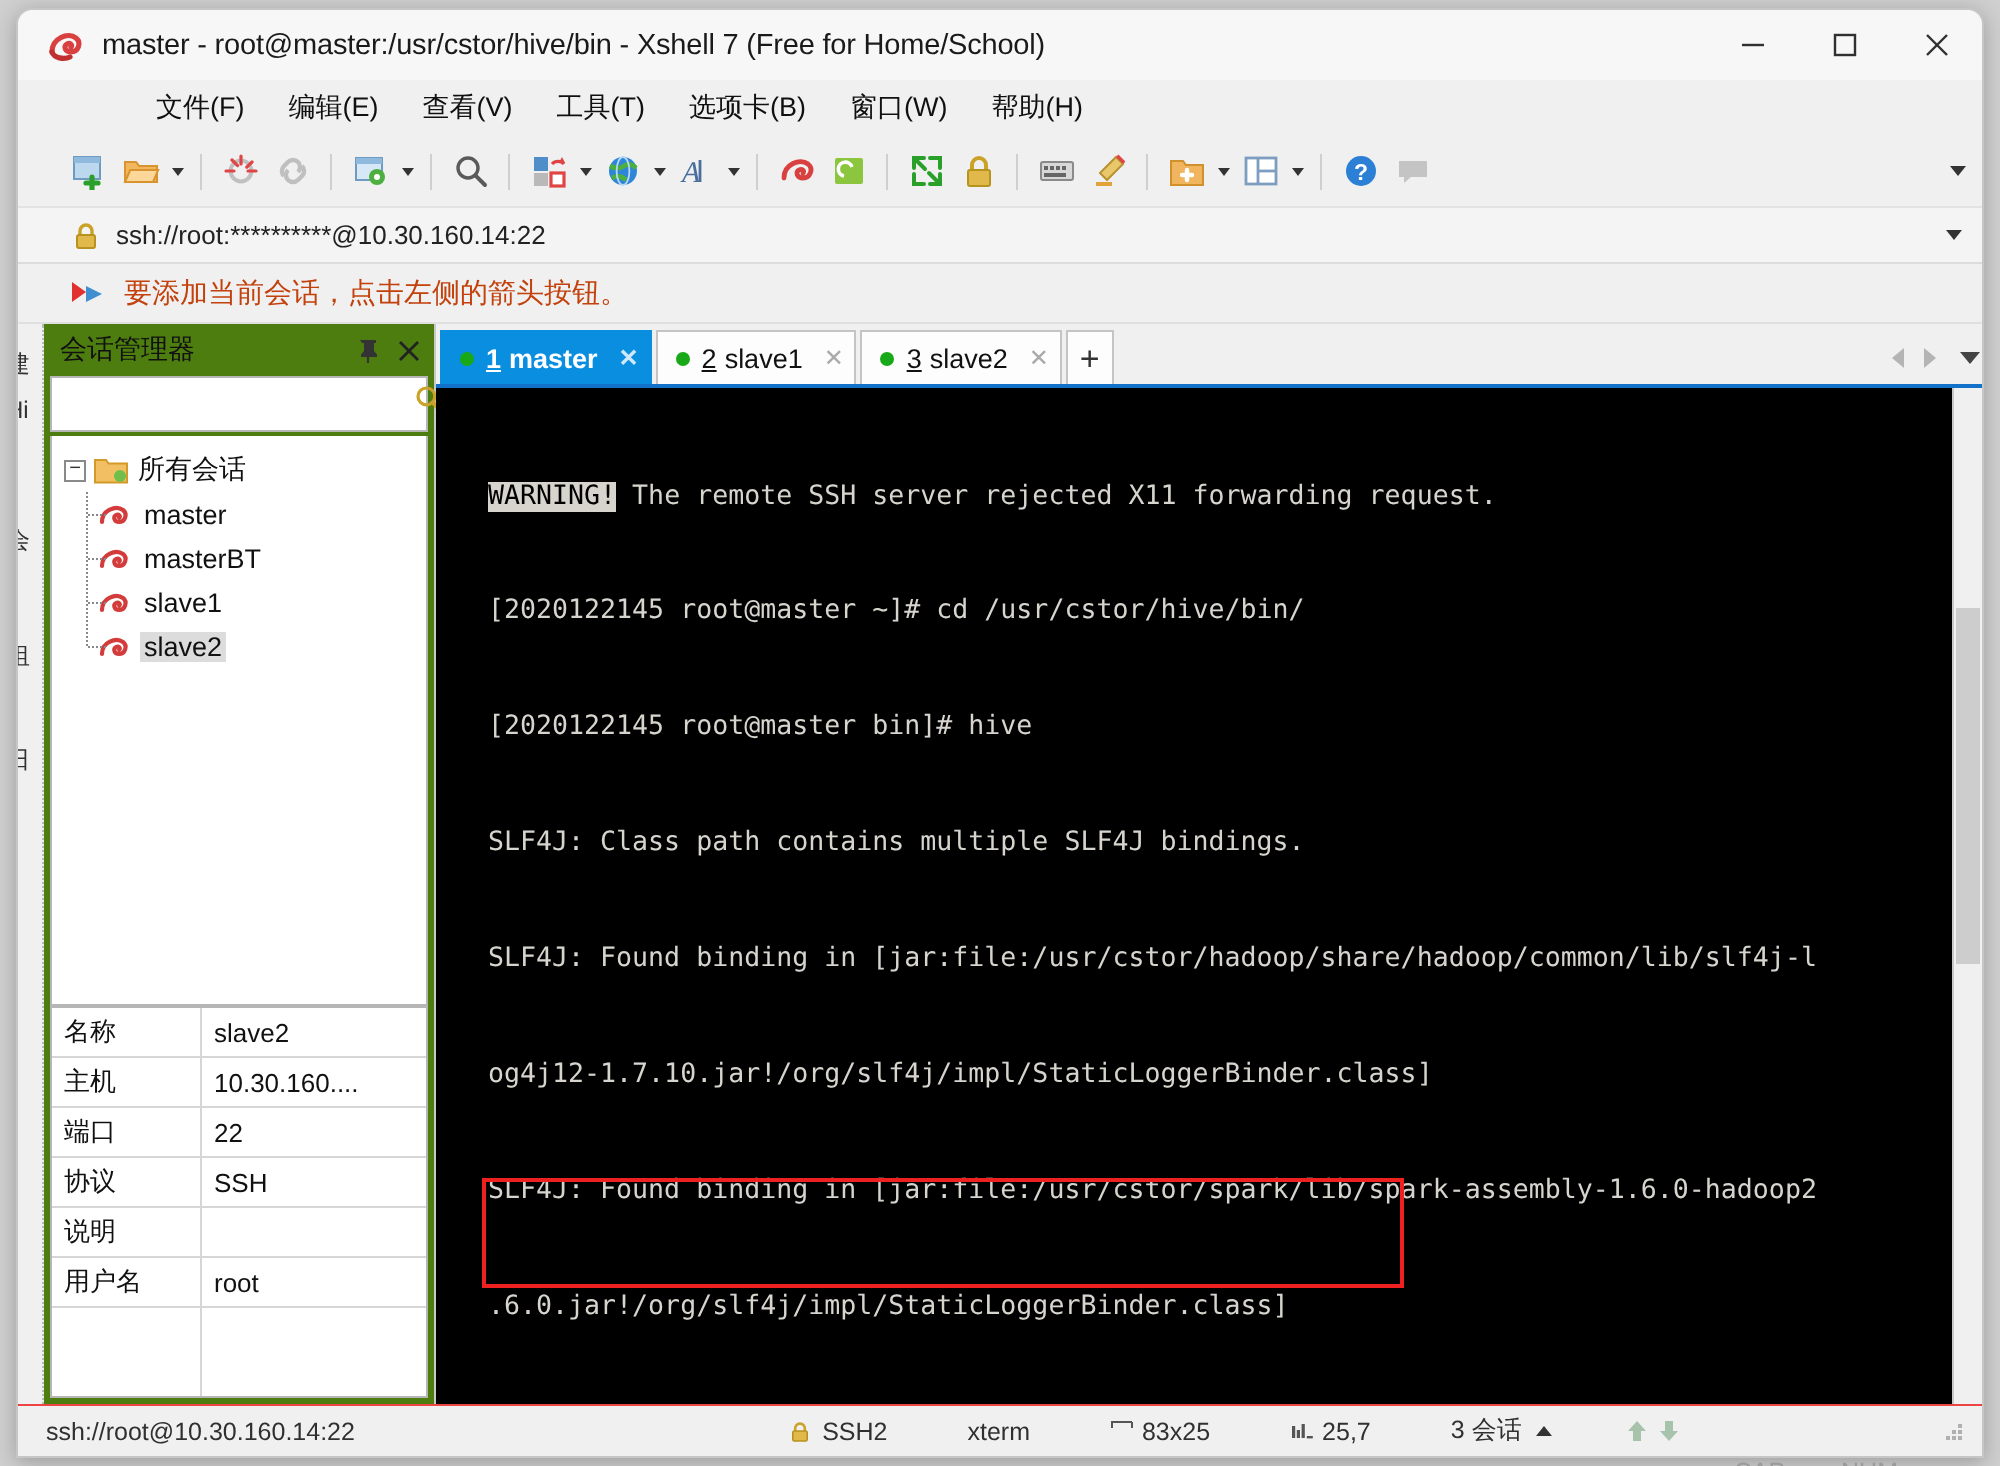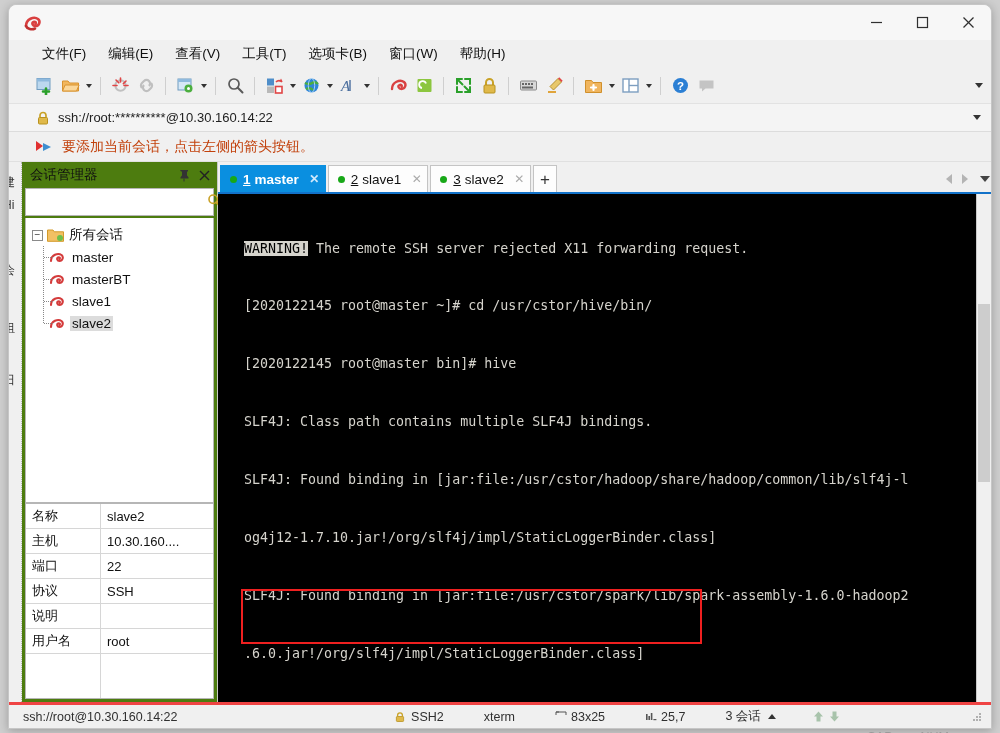--- a/index.html
+++ b/index.html
@@ -38,20 +38,21 @@
   .win-btn {
     width: 46px; height: 35px; display: flex; align-items: center; justify-content: center;
     color: #303030;
   }
 
   
   .menubar {
     height: 28px; flex: 0 0 28px;
     display: flex; align-items: center; padding-left: 22px;
     background: #f0f0f0;
+    margin-left: 36px;
   }
   .menu-item {
     font-size: 13.5px; color: #101010; padding: 3px 11px; white-space: nowrap;
   }
 
   
   .toolbar {
     height: 36px; flex: 0 0 36px;
     display: flex; align-items: center; padding-left: 22px; padding-right: 4px;
     background: #f0f0f0;
@@ -247,21 +248,21 @@
     background: #cdcdcd;
   }
   .term-sb-top, .term-sb-bot {
     position: absolute; left: 0; right: 0; height: 15px; background: #f0f0f0;
   }
   .term-sb-top { top: 0; } .term-sb-bot { bottom: 0; }
 
   
   .statusbar {
     height: 26px; flex: 0 0 26px; display: flex; align-items: center;
-    background: #f0f0f0; border-top: 3px solid #ef4444;
+    background: #f0f0f0; border-top: 1px solid #ef4444;
     font-size: 12.5px; color: #303030; padding-left: 14px; text-align: right;
   }
   .sb-left { white-space: nowrap; }
   .sb-right { margin-left: auto; display: flex; align-items: center; gap: 12px; padding-right: 8px; }
   .sb-cell { display: flex; align-items: center; white-space: nowrap; padding: 0 14px; }
   .sb-lock-icon { width: 12px; height: 12px; margin-right: 5px; flex: 0 0 12px; }
   .sb-dim { color: #9a9a9a; margin-top: 40px; }
   .sb-caret-up { width:0;height:0;border-left:4px solid transparent;border-right:4px solid transparent;border-bottom:5px solid #333; margin-left:7px; }
   .grip { width: 12px; height: 12px; margin-left: 4px; }
 </style>
@@ -270,20 +271,21 @@
 
 <div class="app-window">
 
   <div class="titlebar">
     <span class="app-icon">
       <svg width="20" height="20" viewBox="0 0 20 20">
         <path d="M3 13 C3 6, 11 3, 15 6 C18 8.5, 16 13, 12.5 13 C9.5 13, 8.5 10, 10.5 9 C12 8.2, 13.5 9.5, 12.5 10.6" fill="none" stroke="#d94040" stroke-width="2.6" stroke-linecap="round"></path>
         <path d="M3 13 C4 16, 9 17, 12 15.5" fill="none" stroke="#c03030" stroke-width="2.6" stroke-linecap="round"></path>
       </svg>
     </span>
+    <span class="title-text">master - root@master:/usr/cstor/hive/bin - Xshell 7 (Free for Home/School)</span>
     <div class="win-btns">
       <div class="win-btn">
         <svg width="13" height="13" viewBox="0 0 13 13">
             <line x1="1" y1="6.5" x2="12" y2="6.5" stroke="#303030" stroke-width="1.2"></line>
           </svg>
       </div>
       <div class="win-btn">
         <svg width="13" height="13" viewBox="0 0 13 13">
             <rect x="1.5" y="1.5" width="10" height="10" fill="none" stroke="#303030" stroke-width="1.2"></rect>
           </svg>

